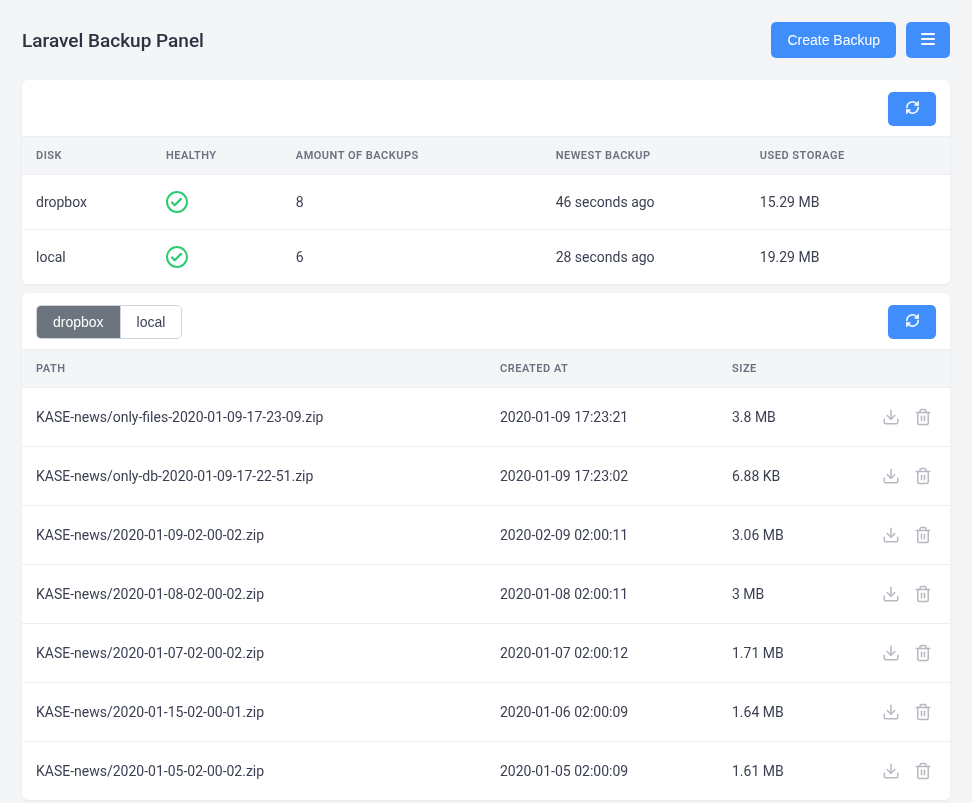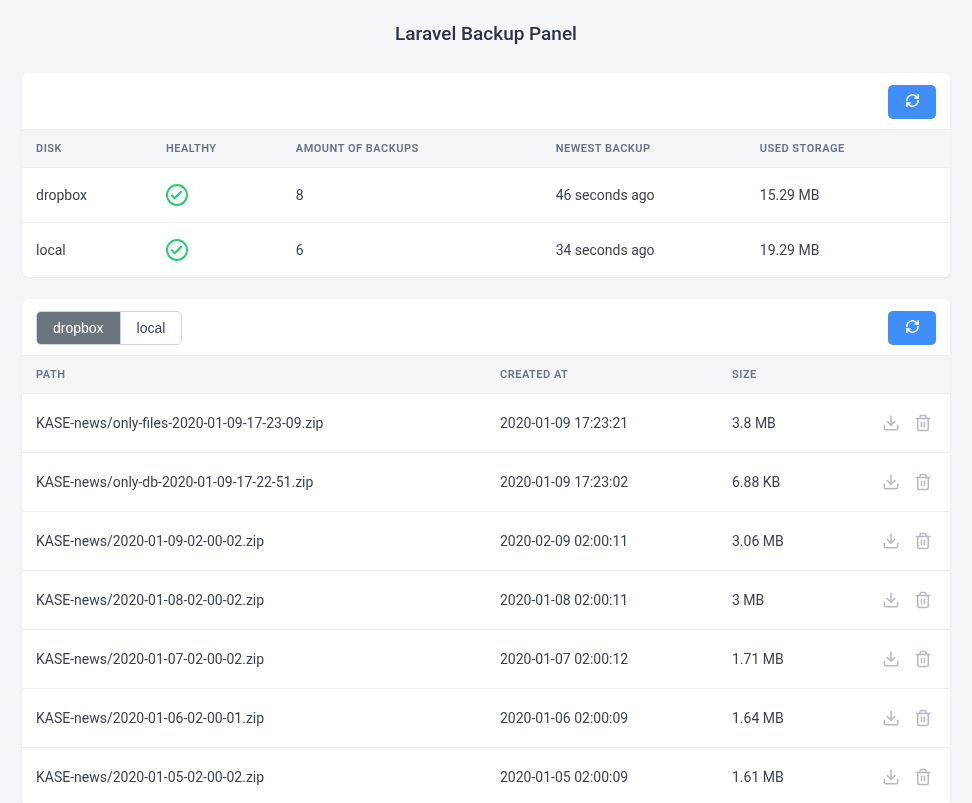--- a/index.html
+++ b/index.html
@@ -5,23 +5,23 @@
 * { box-sizing: border-box; margin: 0; padding: 0; }
 body {
   font-family: -apple-system, BlinkMacSystemFont, "Segoe UI", Roboto, sans-serif;
   background: #f4f5f7;
   color: #3a3f51;
   padding: 22px;
   font-size: 14px;
 }
 .header {
   display: flex;
-  justify-content: center;
-  align-items: center;
-  margin-bottom: 28px;
+  justify-content: space-between;
+  align-items: center;
+  margin-bottom: 22px;
   gap: 11px;
 }
 .title {
   font-size: 19px;
   font-weight: 500;
   color: #2d3142;
 }
 .header-actions {
   display: flex;
   gap: 10px;
@@ -39,21 +39,21 @@
   align-items: center;
   justify-content: center;
 }
 .btn-icon {
   padding: 10px 14px;
 }
 .card {
   background: #fff;
   border-radius: 6px;
   box-shadow: 0 1px 3px rgba(0,0,0,0.06);
-  margin-bottom: 22px;
+  margin-bottom: 9px;
   overflow: hidden;
 }
 .card-header {
   display: flex;
   justify-content: flex-end;
   padding: 12px 14px 10px;
 }
 .refresh-btn {
   background: #3f8efc;
   border: none;
@@ -147,20 +147,32 @@
 .col-healthy { width: 14%; }
 .col-amount { width: 28%; }
 .col-newest { width: 22%; }
 .col-used { width: 22%; }
 </style>
 </head>
 <body>
 
 <div class="header">
   <div class="title">Laravel Backup Panel</div>
+  <div class="header-actions">
+    <button class="btn">Create Backup</button>
+    <button class="btn btn-icon">
+      <span>
+        <svg width="16" height="12" viewBox="0 0 16 12" fill="none" stroke="#fff" stroke-width="2" stroke-linecap="round">
+            <line x1="2" y1="1" x2="14" y2="1"></line>
+            <line x1="2" y1="6" x2="14" y2="6"></line>
+            <line x1="2" y1="11" x2="14" y2="11"></line>
+          </svg>
+      </span>
+    </button>
+  </div>
 </div>
 
 <div class="card">
   <div class="card-header">
     <button class="refresh-btn">
       <span>
         <svg width="15" height="15" viewBox="0 0 24 24" fill="none" stroke="#fff" stroke-width="2.5" stroke-linecap="round" stroke-linejoin="round">
             <path d="M3 12a9 9 0 0 1 15-6.7L21 8"></path>
             <path d="M21 3v5h-5"></path>
             <path d="M21 12a9 9 0 0 1-15 6.7L3 16"></path>
@@ -192,21 +204,21 @@
           <td>15.29 MB</td>
         </tr>
         <tr>
           <td>local</td>
           <td><span class="check-icon">
               <svg width="11" height="9" viewBox="0 0 12 10" fill="none" stroke="#2ecc71" stroke-width="2.5" stroke-linecap="round" stroke-linejoin="round">
                 <polyline points="1,5 4,8 11,1"></polyline>
               </svg>
             </span></td>
           <td>6</td>
-          <td>34 seconds ago</td>
+          <td>28 seconds ago</td>
           <td>19.29 MB</td>
         </tr>
       </tbody>
   </table>
 </div>
 
 <div class="card">
   <div class="tabs-row">
     <div class="tabs" id="tabs-container">
         <button class="tab active">dropbox</button>
@@ -342,21 +354,21 @@
                 <svg width="18" height="18" viewBox="0 0 24 24" fill="none" stroke="currentColor" stroke-width="2" stroke-linecap="round" stroke-linejoin="round">
                   <polyline points="3 6 5 6 21 6"></polyline>
                   <path d="M19 6v14a2 2 0 0 1-2 2H7a2 2 0 0 1-2-2V6m3 0V4a2 2 0 0 1 2-2h4a2 2 0 0 1 2 2v2"></path>
                   <line x1="10" y1="11" x2="10" y2="17"></line>
                   <line x1="14" y1="11" x2="14" y2="17"></line>
                 </svg>
               </span>
             </button></td>
         </tr>
         <tr>
-          <td>KASE-news/2020-01-06-02-00-01.zip</td>
+          <td>KASE-news/2020-01-15-02-00-01.zip</td>
           <td>2020-01-06 02:00:09</td>
           <td>1.64 MB</td>
           <td class="action-cell"><button class="action-btn">
               <span>
                 <svg width="18" height="18" viewBox="0 0 24 24" fill="none" stroke="currentColor" stroke-width="2" stroke-linecap="round" stroke-linejoin="round">
                   <path d="M21 15v4a2 2 0 0 1-2 2H5a2 2 0 0 1-2-2v-4"></path>
                   <polyline points="7 10 12 15 17 10"></polyline>
                   <line x1="12" y1="15" x2="12" y2="3"></line>
                 </svg>
               </span>

